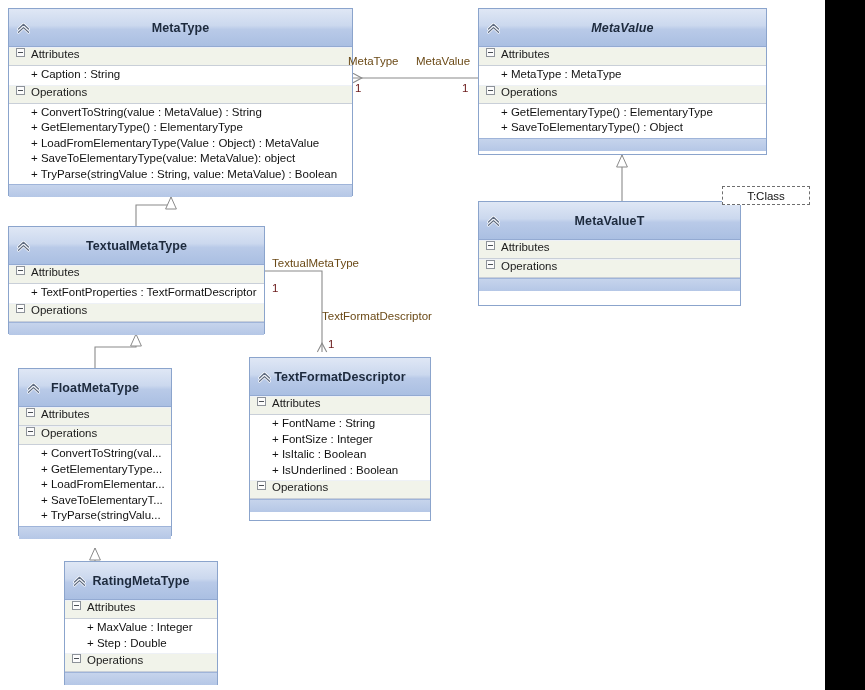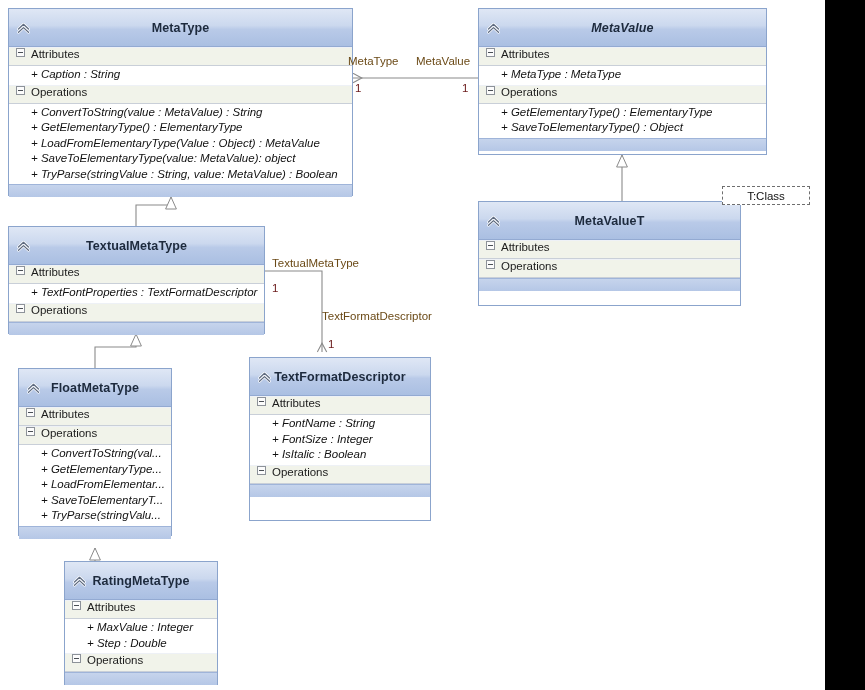--- a/index.html
+++ b/index.html
@@ -61,21 +61,20 @@
   .uml .members{
     background:#ffffff;
     padding:1px 0 2px 0;
   }
   .uml .mem{
     font-size:11.5px;color:#111111;
     padding:0 6px 0 22px;
     line-height:15.5px;
     white-space:nowrap;
     overflow:hidden;
-    font-style:italic;
   }
   .uml .foot{
     height:12px;
     background:linear-gradient(to bottom,#c6d4ec 0%,#b5c7e6 100%);
     border-top:1px solid #9fb4d9;
   }
 
   
   .tparam{
     position:absolute;
@@ -333,20 +332,21 @@
       <span class="title">TextFormatDescriptor</span>
     </div>
     <div class="sect">
       <span class="exp"></span>
       <span>Attributes</span>
     </div>
     <div class="members">
       <div class="mem">+ FontName : String</div>
       <div class="mem">+ FontSize : Integer</div>
       <div class="mem">+ IsItalic : Boolean</div>
+      <div class="mem">+ IsUnderlined : Boolean</div>
     </div>
     <div class="sect">
       <span class="exp"></span>
       <span>Operations</span>
     </div>
     <div class="members" style="height:0;padding:0;"></div>
     <div class="foot"></div>
   </div>
 
   <div class="elabel" style="left:348px;top:55px;">MetaType</div>

